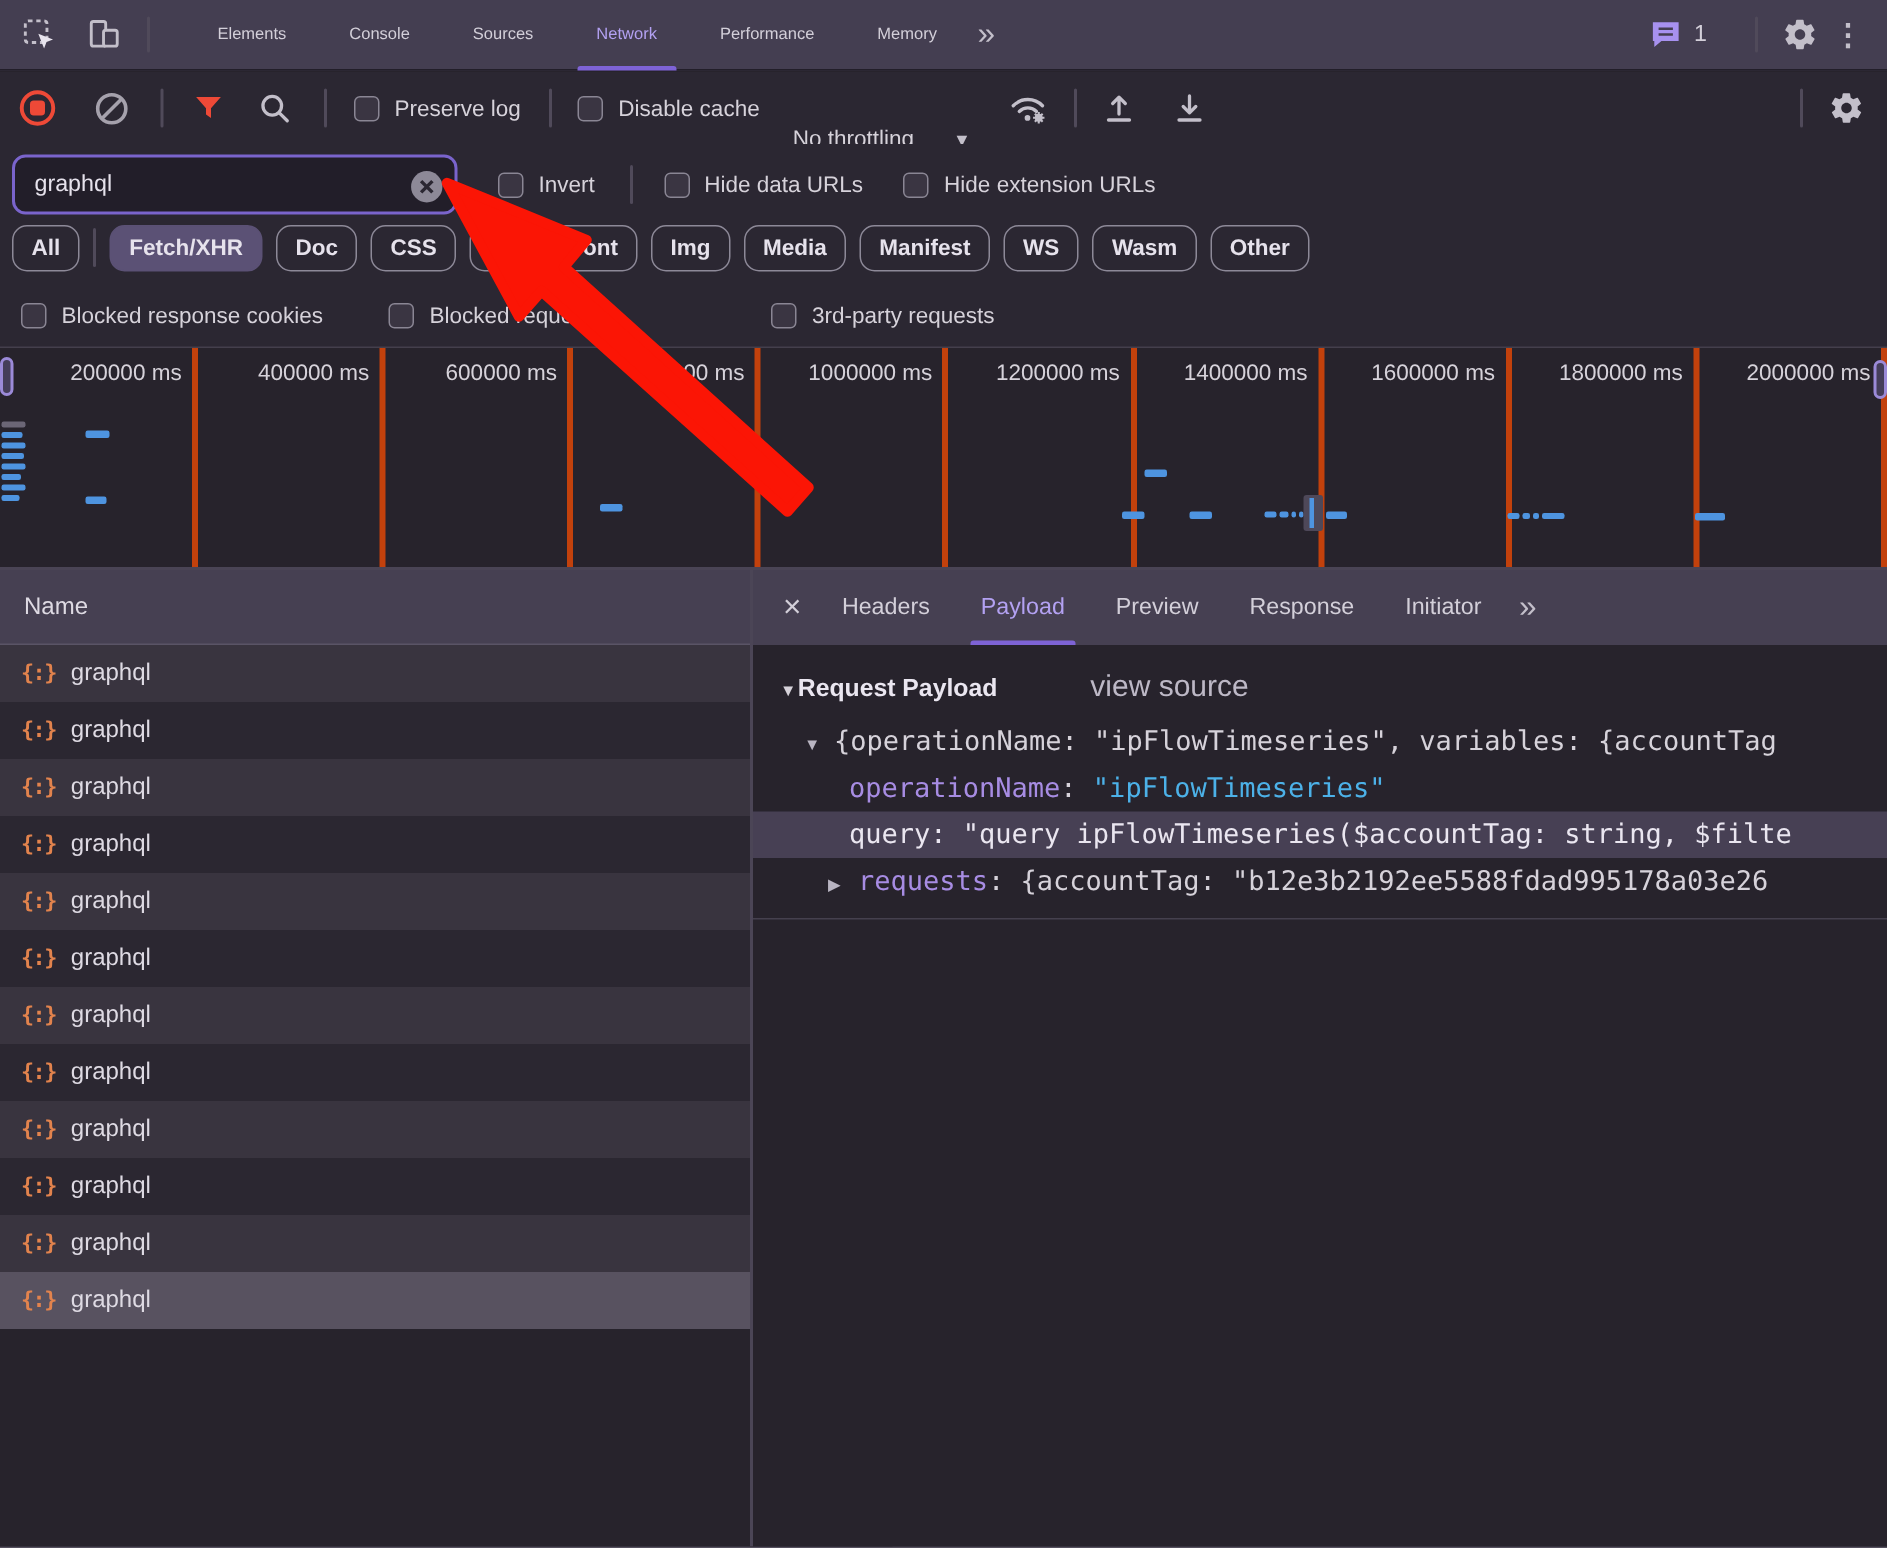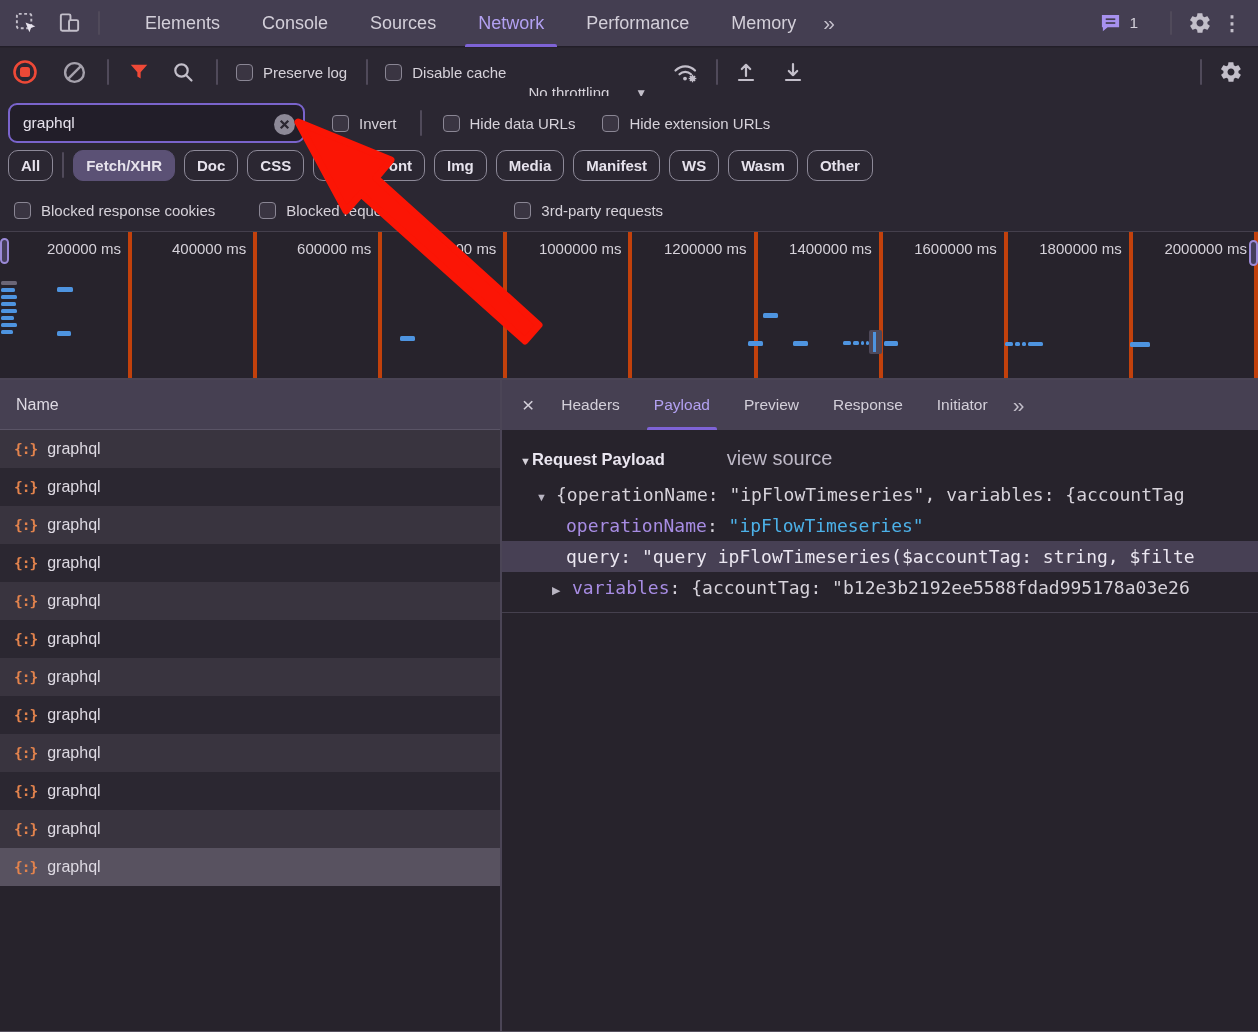--- a/index.html
+++ b/index.html
@@ -15,21 +15,21 @@
   .sp { flex:1 1 auto; }
   .ibtn { display:flex; align-items:center; justify-content:center; flex:0 0 auto; cursor:pointer; }
 
   
   .main-bar { position:absolute; left:0; top:0; width:100%; height:47px;
     background:#443e51; display:flex; align-items:center; border-bottom:1px solid #221e29; }
   .main-bar .ibtn { margin-left:14px; }
   .main-bar .vsep { margin-left:16px; height:24px; }
   .tabs { display:flex; height:47px; margin-left:24px; }
   .tab { position:relative; padding:0 21px; display:flex; align-items:center;
-    font-size:18px; color:#d3cfd9; cursor:pointer; white-space:nowrap; }
+    font-size:11px; color:#d3cfd9; cursor:pointer; white-space:nowrap; }
   .tab.active { color:#b3a1f2; }
   .tab.active::after { content:""; position:absolute; left:8px; right:8px; bottom:0;
     height:3px; border-radius:2px 2px 0 0; background:#7e63d6; }
   .chev { color:#c3bfca; font-size:21px; letter-spacing:-2px; margin-left:6px; cursor:pointer; }
   .issues { display:flex; align-items:center; gap:7px; cursor:pointer; margin-right:16px; }
   .issues b { font-weight:400; font-size:15.5px; color:#d3cfd9; }
   .kebab { font-size:20px; color:#c3bfca; font-weight:700; margin:0 16px 0 10px; }
 
   
   .net-toolbar { position:absolute; left:0; top:48px; width:100%; height:48px;
@@ -424,21 +424,21 @@
       <div class="payload">
         <div class="pl-title">
           <span class="tri">▼</span>
           <b>Request Payload</b>
           <span class="vs">view source</span>
         </div>
         <div id="payloadLines">
             <div class="pl-line root"><span class="tri">▼</span><span class="seg-base">{operationName: "ipFlowTimeseries", variables: {accountTag</span></div>
             <div class="pl-line"><span class="seg-key">operationName</span><span class="seg-base">: </span><span class="seg-string">"ipFlowTimeseries"</span></div>
             <div class="pl-line sel"><span class="seg-base">query</span><span class="seg-base">: </span><span class="seg-base">"query ipFlowTimeseries($accountTag: string, $filte</span></div>
-            <div class="pl-line collapsed"><span class="tri">▶</span><span class="seg-key">variables</span><span class="seg-base">: </span><span class="seg-base">{accountTag: "b12e3b2192ee5588fdad995178a03e26</span></div>
+            <div class="pl-line collapsed"><span class="tri">▶</span><span class="seg-key">requests</span><span class="seg-base">: </span><span class="seg-base">{accountTag: "b12e3b2192ee5588fdad995178a03e26</span></div>
           </div>
         <div class="pl-divider"></div>
       </div>
     </div>
   </div>
 
   <svg class="arrow-overlay" width="1258" height="1032" viewBox="0 0 1258 1032">
     <polygon points="298,122 391,160 376,178 539,325 525,341 361,194 346,211" fill="#fb1505" stroke="#fb1505" stroke-width="7" stroke-linejoin="round"></polygon>
   </svg>
 </div>

